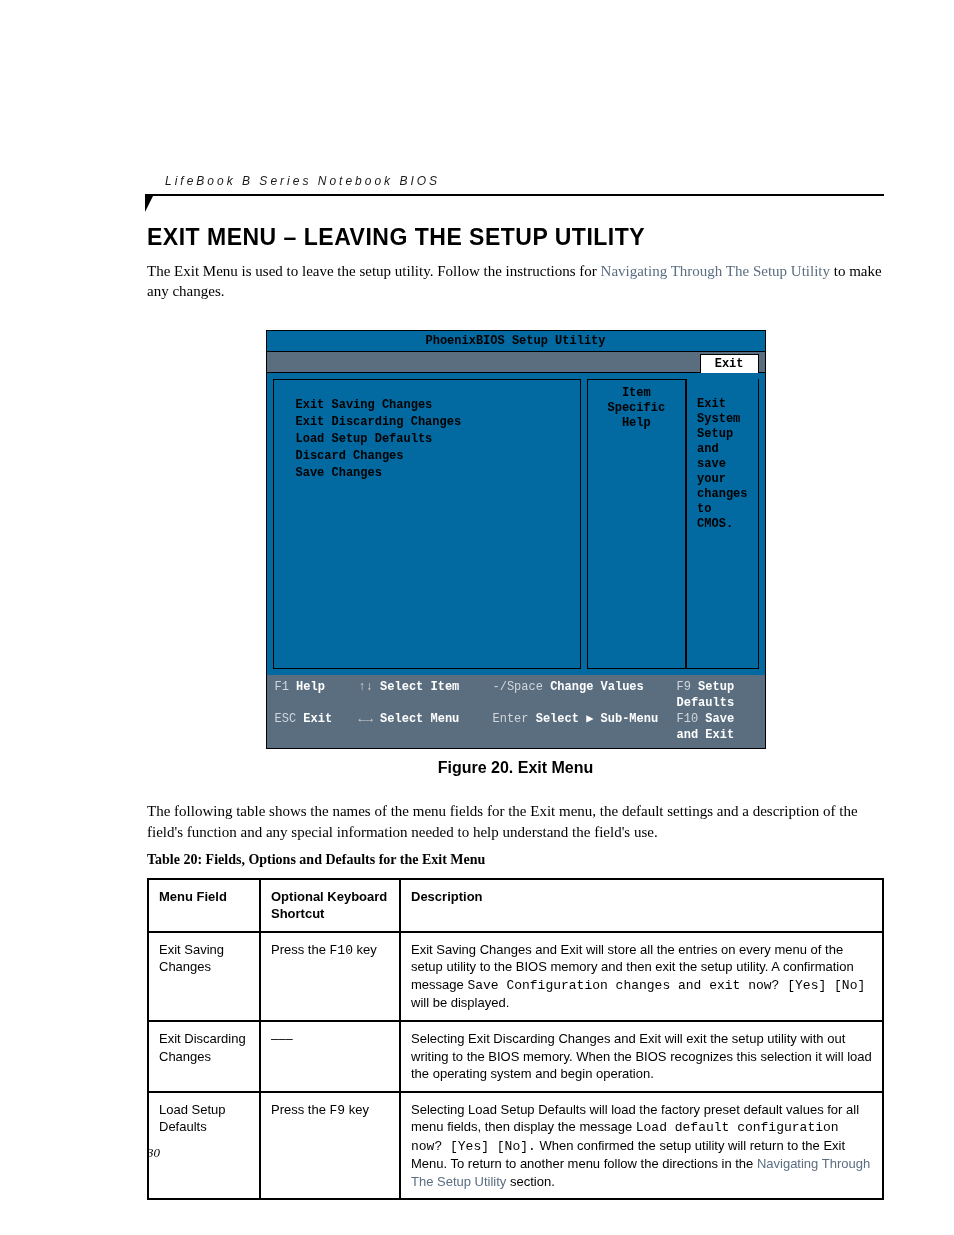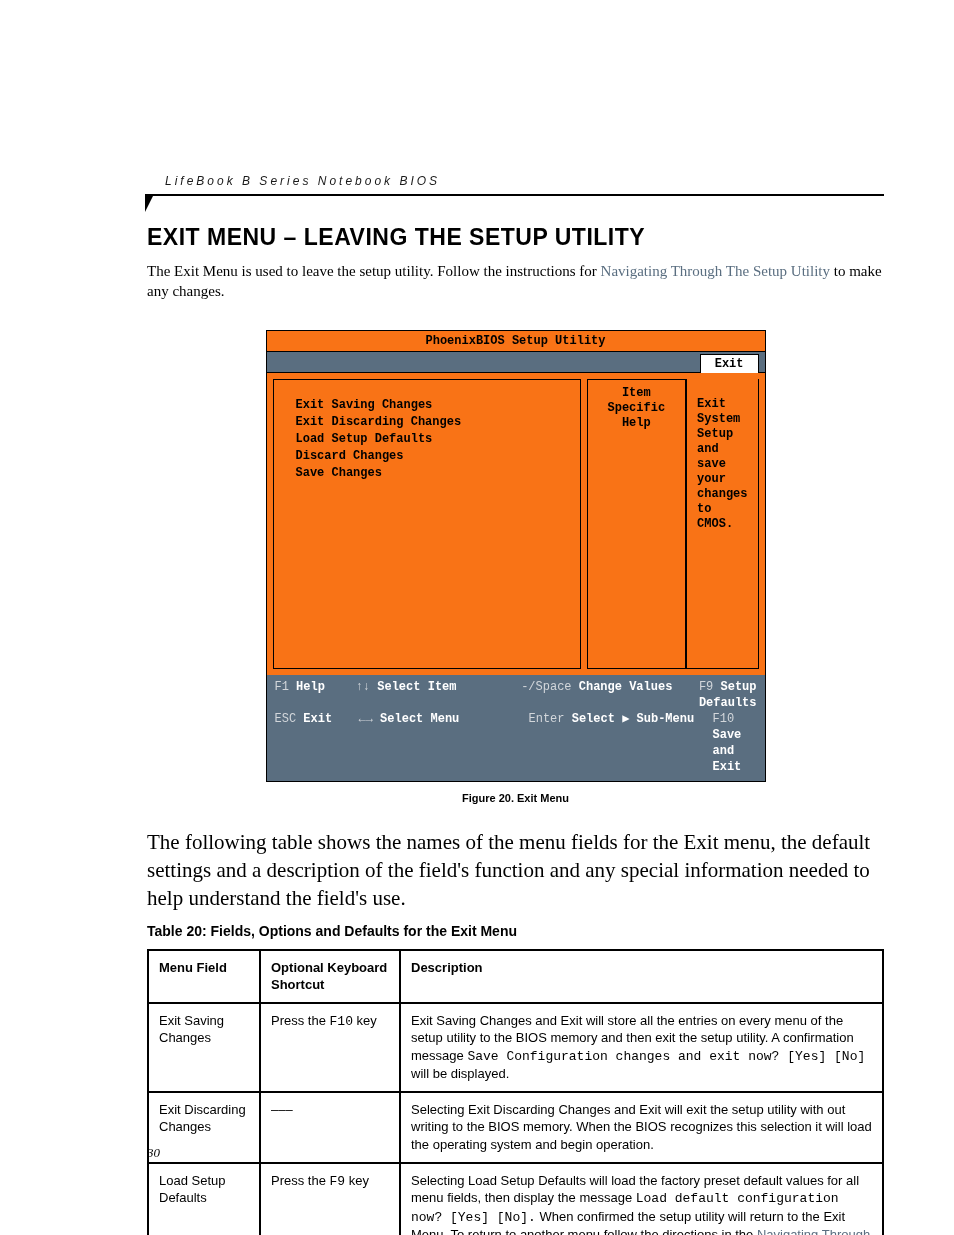--- a/index.html
+++ b/index.html
@@ -55,21 +55,21 @@
   .xref { color:#5a6e80; }
 
   
   .bios {
     width: 500px;
     margin: 0 auto 10px auto;
     font-family: "Courier New", monospace;
     font-size: 12px;
     line-height: 1.25;
     color: #000;
-    background: #f97316;
+    background: #0369a1;
   }
   .bios-outer {
     border: 1.5px solid #000;
   }
   .bios-title {
     text-align: center;
     padding: 3px 0 2px;
     font-weight: bold;
   }
   .bios-tabs {
@@ -121,37 +121,37 @@
     background:#5a6e80;
     color:#fff;
     font-weight:bold;
     padding:4px 8px 5px;
     line-height:1.35;
   }
   .bios-footer .k { color:#d3d7db; font-weight:normal;text-align:center; }
   .bios-footer-row { display:flex; }
   .bf-col1{width:84px;}
   .bf-col2{width:134px;}
-  .bf-col3{width:184px;margin-left:36px;}
+  .bf-col3{width:184px;}
   .bf-col4{flex:1; text-align:left;}
   .fig-cap {
     text-align:center;
     font-family: Arial, Helvetica, sans-serif;
     font-weight:700;
-    font-size:11px;
+    font-size:16px;
     margin: 4px 0 24px;
   }
 
   p.body {
-    font-size:21px;
+    font-size:15px;
     line-height:1.35;
     margin:0 0 10px 0;
   }
   .tbl-caption {
-    font-family: Liberation Sans, sans-serif;
+    font-family: Liberation Serif, serif;
     font-weight:700;
     font-size:14px;
     margin:6px 0 10px;
   }
   table.fields {
     border-collapse:collapse;
     width:100%;
     font-family: Arial, Helvetica, sans-serif;
     font-size:13px;
   }

